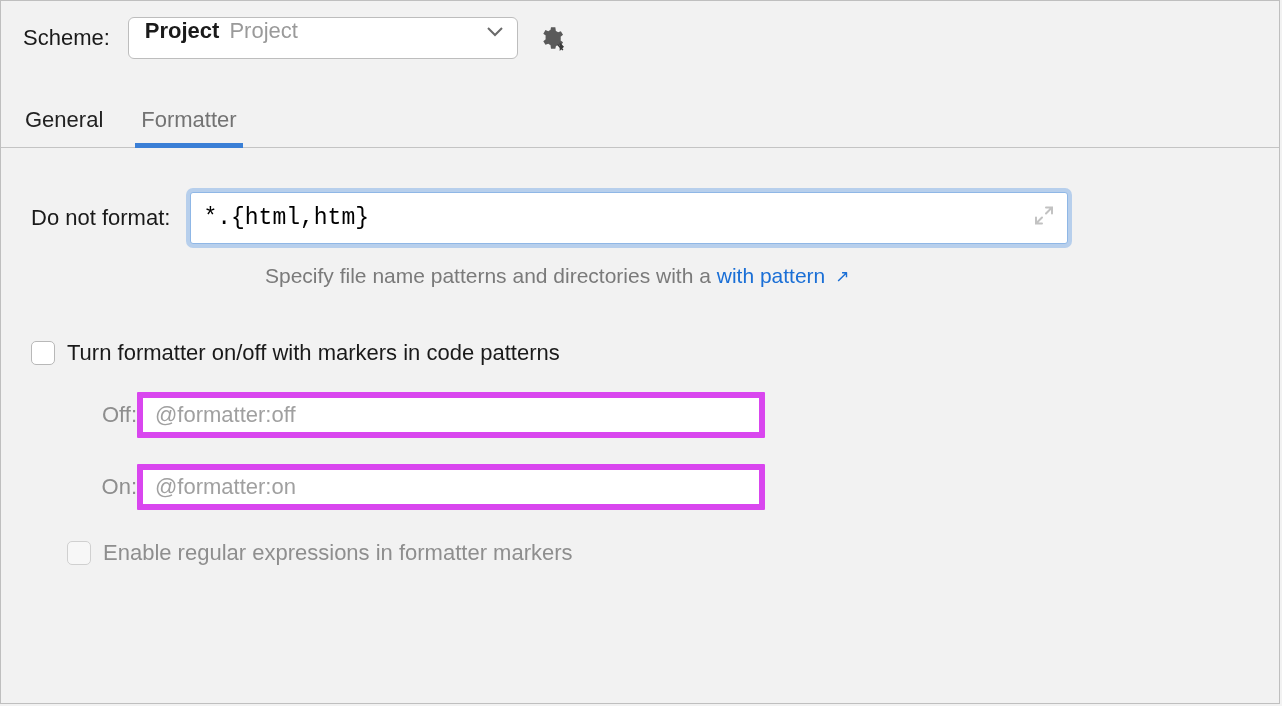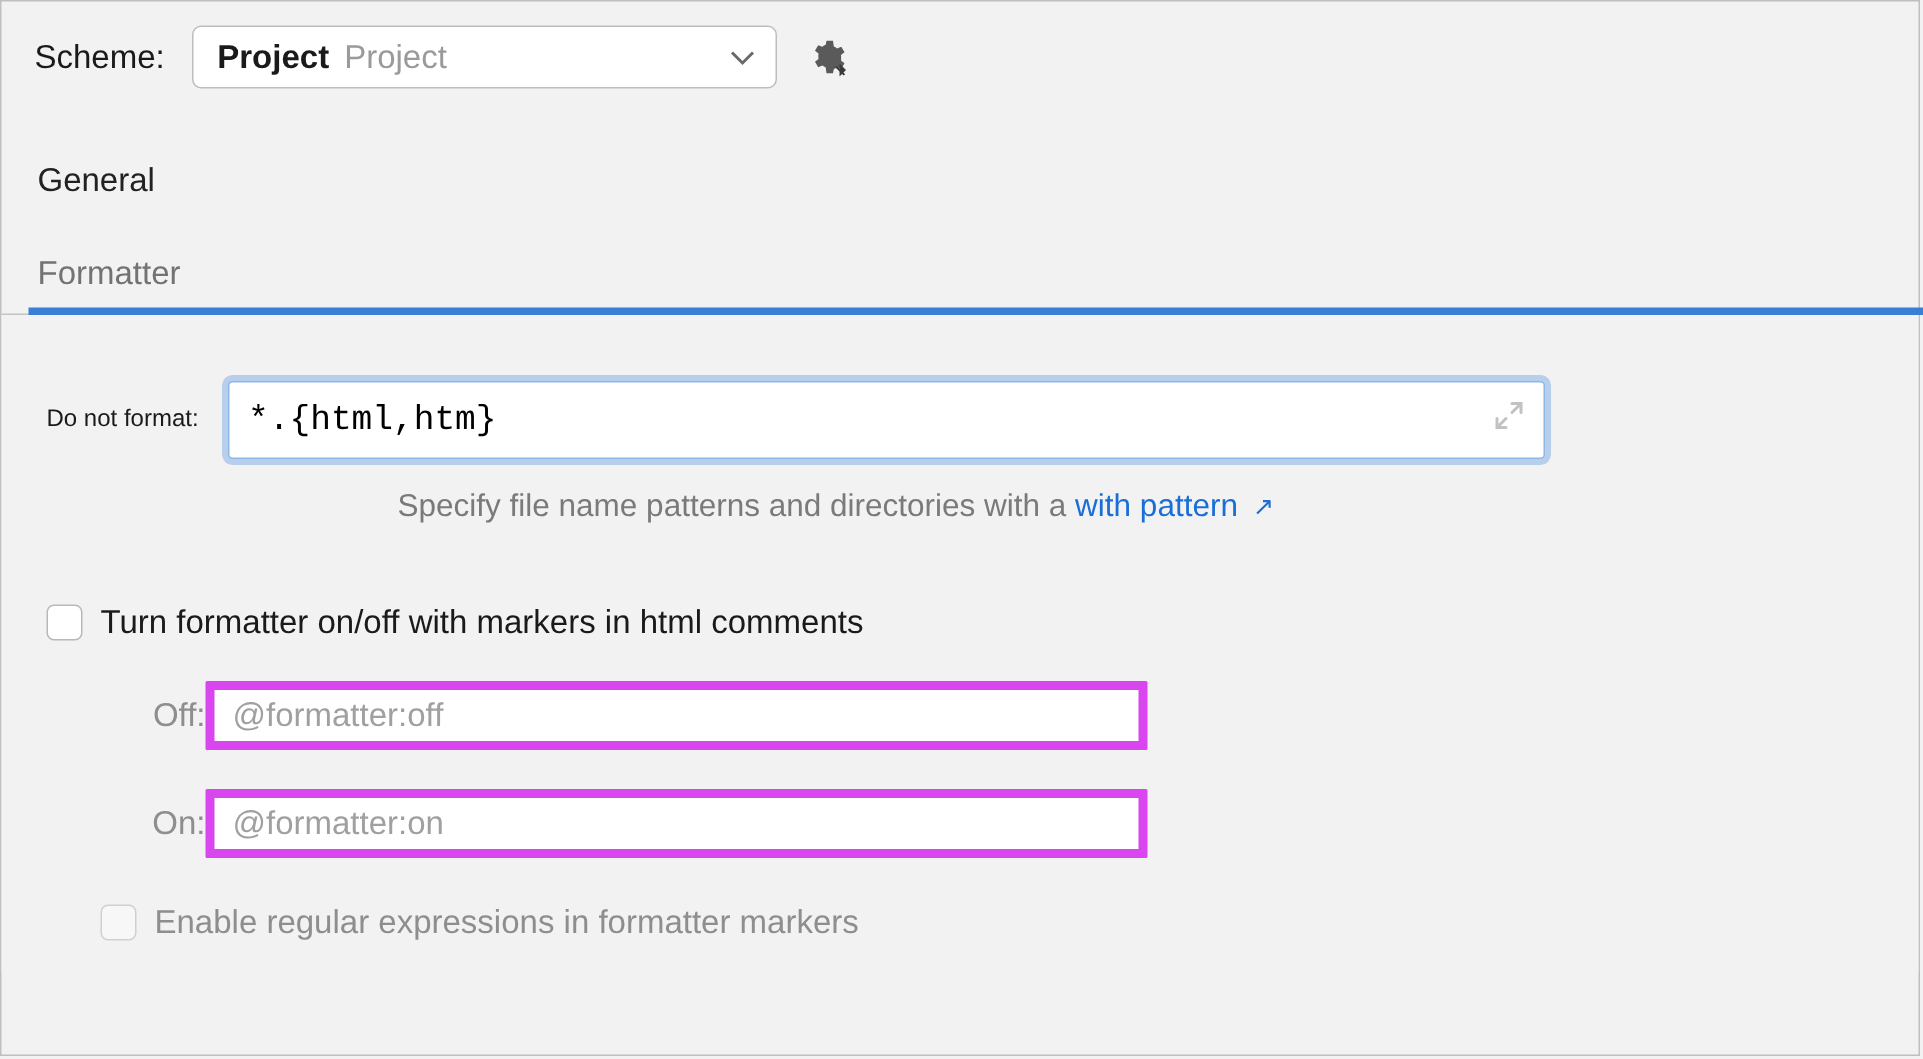--- a/index.html
+++ b/index.html
@@ -73,21 +73,21 @@
       align-items: center;
       padding: 16px 24px 0 22px;
       gap: 18px;
     }
     .scheme-label {
       font-size: 22px;
       color: #1a1a1a;
     }
     .scheme-select {
       display: flex;
-      align-items: center;
+      align-items: flex-start;
       background: #fff;
       border: 1px solid #bdbdbd;
       border-radius: 6px;
       height: 42px;
       padding: 0 14px 0 16px;
       min-width: 390px;
       cursor: pointer;
     }
     .scheme-selected {
       font-weight: 700;
@@ -106,24 +106,23 @@
       display: inline-flex;
       align-items: center;
       justify-content: center;
       width: 30px;
       height: 30px;
       cursor: pointer;
       color: #5a5a5a;
     }
     .tabs {
       display: flex;
-      gap: 22px;
+      gap: 38px;
       padding: 48px 0 0 24px;
       border-bottom: 1px solid #c4c4c4;
-      flex-direction: column;
     }
     .tab {
       font-size: 22px;
       color: #222;
       padding-bottom: 14px;
       cursor: pointer;
       position: relative;
     }
     .tab.active {
       color: #737373;
@@ -140,21 +139,21 @@
     .content {
       padding: 44px 30px 20px 30px;
       background: #f2f2f2;
     }
     .row {
       display: flex;
       align-items: center;
       gap: 20px;
     }
     .field-label {
-      font-size: 16px;
+      font-size: 22px;
       color: #1a1a1a;
     }
     .input-wrap {
       position: relative;
       flex: 0 0 auto;
     }
     .text-input {
       width: 878px;
       height: 52px;
       background: #fff;
@@ -295,21 +294,21 @@
     </div>
 
     <div class="hint-row">
       <span>Specify file name patterns and directories with a  </span>
       <span class="hint-link">with pattern</span>
       <span class="link-arrow">↗</span>
     </div>
 
     <div class="checkbox-row">
       <div class="checkbox-box"></div>
-      <span class="checkbox-label">Turn formatter on/off with markers in html comments</span>
+      <span class="checkbox-label">Turn formatter on/off with markers in code patterns</span>
     </div>
 
     <div class="sub-group">
       <div class="kv-row">
         <span class="kv-label">Off:</span>
         <input type="text" class="kv-input" disabled="" value="@formatter:off" style="">
       </div>
       <div class="kv-row">
         <span class="kv-label">On:</span>
         <input type="text" class="kv-input" disabled="" value="@formatter:on" style="">

